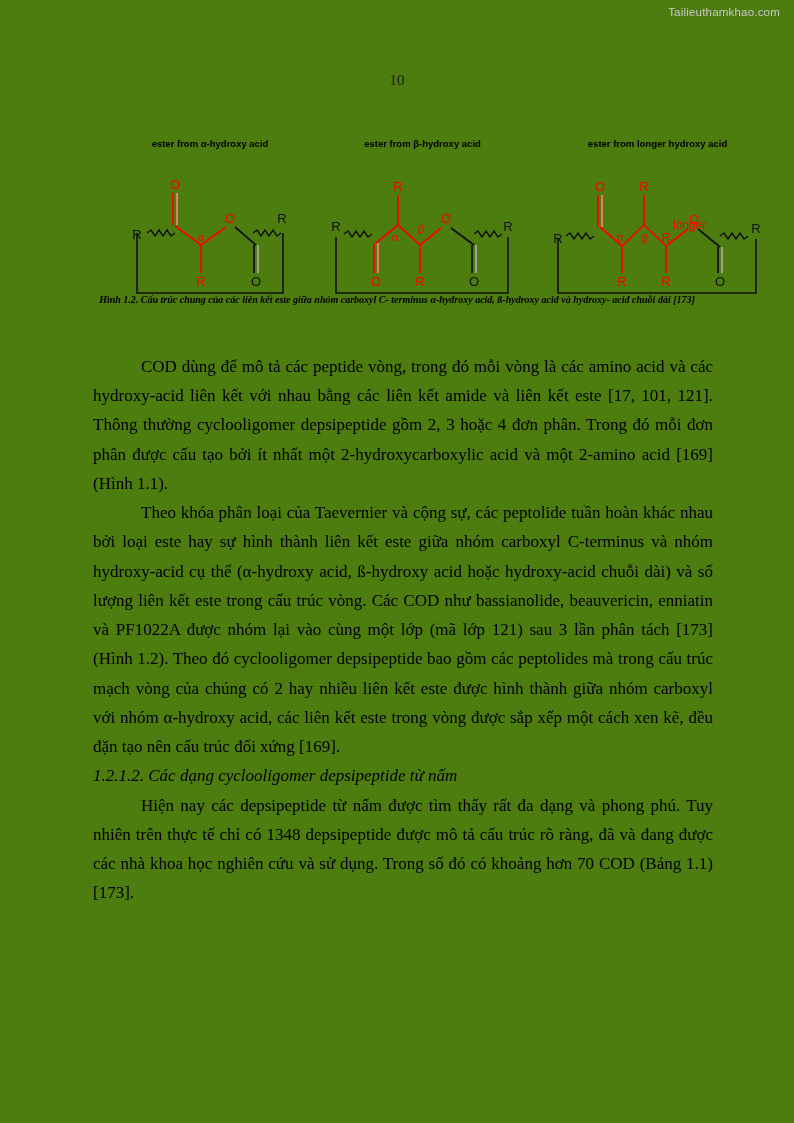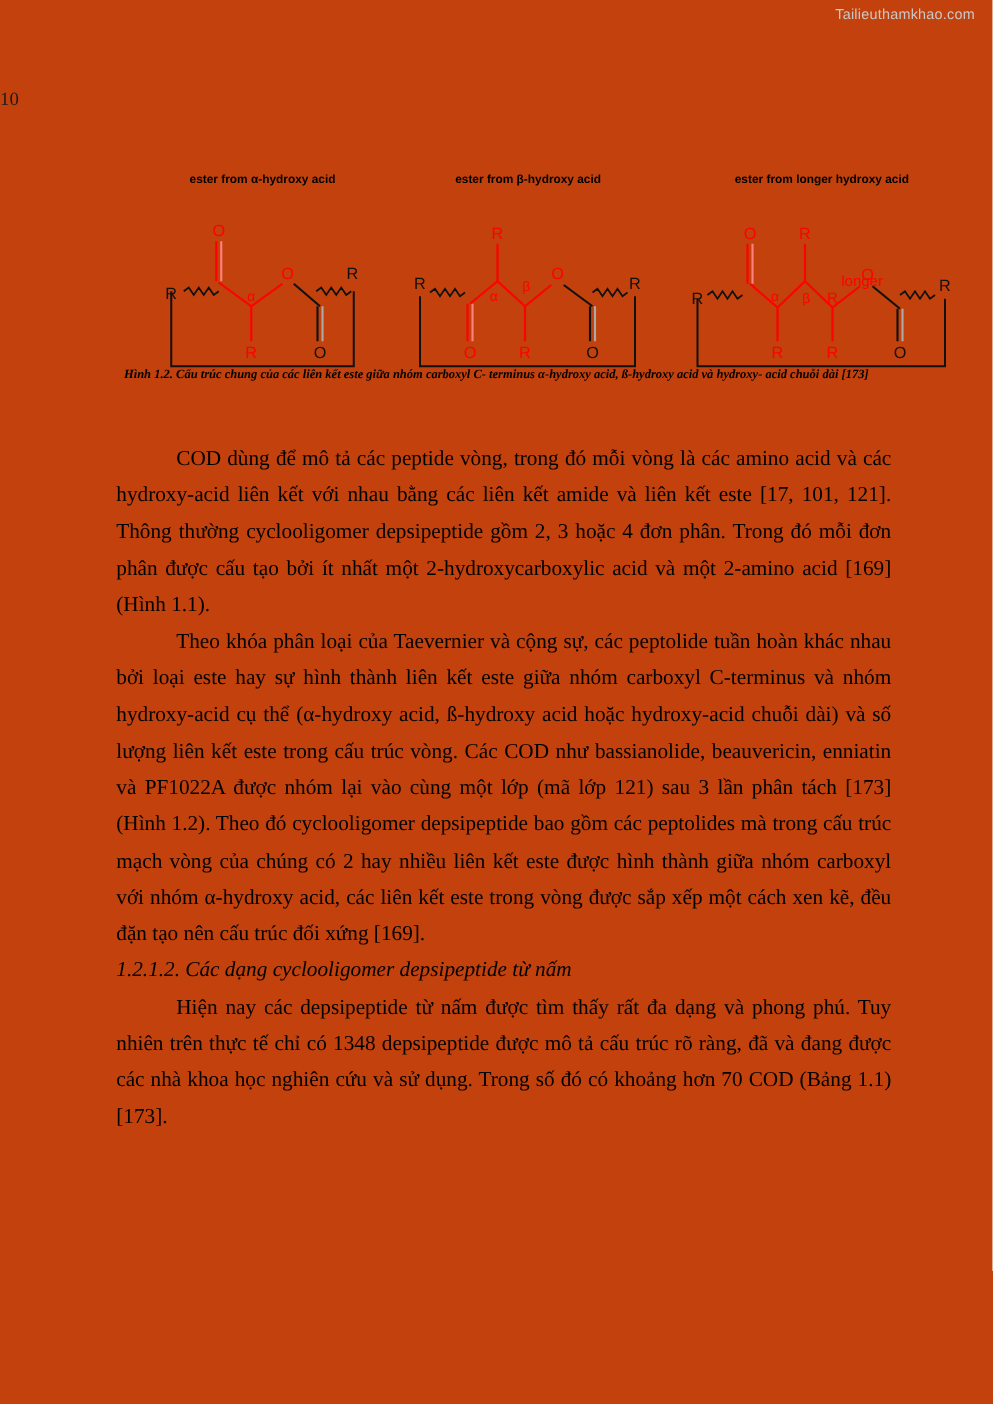--- a/index.html
+++ b/index.html
@@ -7,40 +7,40 @@
     padding: 0;
     background: #ffffff;
   }
   body {
     font-family: "Liberation Serif", serif;
   }
   .page {
     position: relative;
     width: 794px;
     height: 1123px;
-    background: #c2410c;
+    background: #4d7c0f;
     overflow: hidden;
     box-sizing: border-box;
   }
   .watermark {
     position: absolute;
     top: 6px;
     right: 14px;
     font-family: "Liberation Sans", sans-serif;
     font-size: 11.5px;
     letter-spacing: 0.2px;
     color: #c9c9c9;
     user-select: none;
   }
   .page-number {
     position: absolute;
     top: 72px;
     left: 0;
     width: 794px;
-    text-align: left;
+    text-align: center;
     font-family: "Liberation Serif", serif;
     font-size: 15px;
     color: #1a1a1a;
   }
 
   
   .figure-block {
     position: absolute;
     top: 120px;
     left: 125px;

